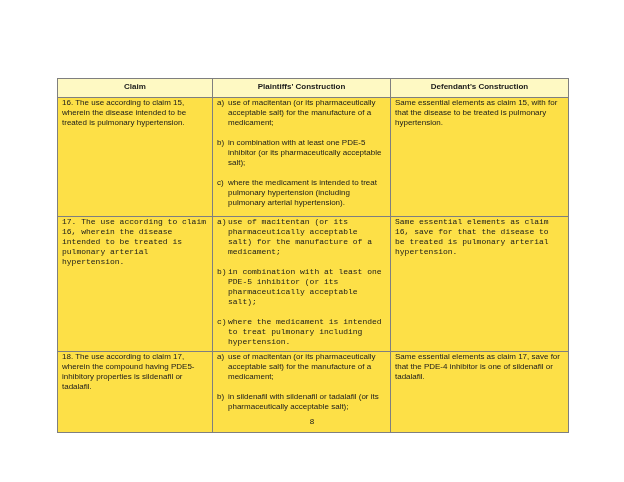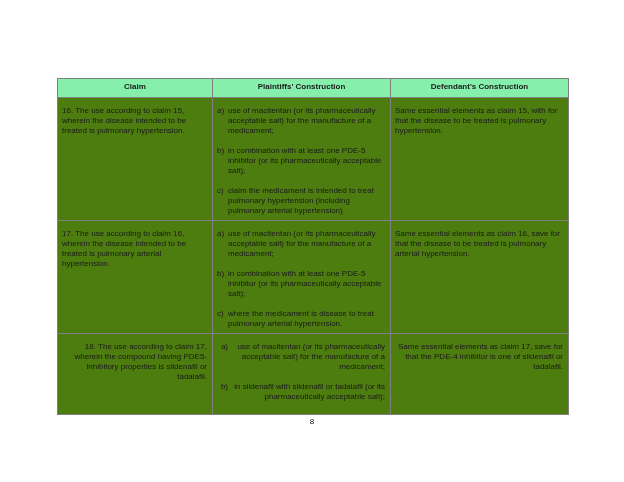--- a/index.html
+++ b/index.html
@@ -33,33 +33,33 @@
   table.claims-table col.c2 { width: 178px; }
   table.claims-table col.c3 { width: 178px; }
   th, td {
     border: 1px solid #7f7f7f;
     box-sizing: border-box;
     vertical-align: top;
     font-size: 8px;
     line-height: 10px;
   }
   th {
-    background: #86efac;
+    background: #fef9c3;
     font-weight: bold;
     text-align: center;
     height: 19px;
     padding: 3px 4px 2px 4px;
   }
   td {
-    padding: 8px 5px 4px 4px;
-    background: #4d7c0f;
+    padding: 0 5px 4px 4px;
+    background: #fde047;
   }
   tbody tr:nth-child(1) td { height: 119px; }
-  tbody tr:nth-child(2) td { height: 111px; }
-  tbody tr:nth-child(3) td { height: 81px; text-align: right; }
+  tbody tr:nth-child(2) td { height: 111px; font-family: Liberation Mono, monospace; }
+  tbody tr:nth-child(3) td { height: 81px; }
   .list-item {
     display: flex;
     margin-bottom: 10px;
   }
   .list-item:last-child { margin-bottom: 0; }
   .marker {
     flex: 0 0 11px;
     width: 11px;
   }
   .itext { flex: 1; }
@@ -99,39 +99,39 @@
             <div class="list-item">
               <span class="marker">a)</span>
               <span class="itext">use of macitentan (or its pharmaceutically acceptable salt) for the manufacture of a medicament;</span>
             </div>
             <div class="list-item">
               <span class="marker">b)</span>
               <span class="itext">in combination with at least one PDE-5 inhibitor (or its pharmaceutically acceptable salt);</span>
             </div>
             <div class="list-item">
               <span class="marker">c)</span>
-              <span class="itext">claim the medicament is intended to treat pulmonary hypertension (including pulmonary arterial hypertension).</span>
+              <span class="itext">where the medicament is intended to treat pulmonary hypertension (including pulmonary arterial hypertension).</span>
             </div>
           </td>
           <td>Same essential elements as claim 15, with for that the disease to be treated is pulmonary hypertension.</td>
         </tr>
         <tr>
           <td>17. The use according to claim 16, wherein the disease intended to be treated is pulmonary arterial hypertension.</td>
           <td>
             <div class="list-item">
               <span class="marker">a)</span>
               <span class="itext">use of macitentan (or its pharmaceutically acceptable salt) for the manufacture of a medicament;</span>
             </div>
             <div class="list-item">
               <span class="marker">b)</span>
               <span class="itext">in combination with at least one PDE-5 inhibitor (or its pharmaceutically acceptable salt);</span>
             </div>
             <div class="list-item">
               <span class="marker">c)</span>
-              <span class="itext">where the medicament is disease to treat pulmonary arterial hypertension.</span>
+              <span class="itext">where the medicament is intended to treat pulmonary including hypertension.</span>
             </div>
           </td>
           <td>Same essential elements as claim 16, save for that the disease to be treated is pulmonary arterial hypertension.</td>
         </tr>
         <tr>
           <td>18. The use according to claim 17, wherein the compound having PDE5-inhibitory properties is sildenafil or tadalafil.</td>
           <td>
             <div class="list-item">
               <span class="marker">a)</span>
               <span class="itext">use of macitentan (or its pharmaceutically acceptable salt) for the manufacture of a medicament;</span>

